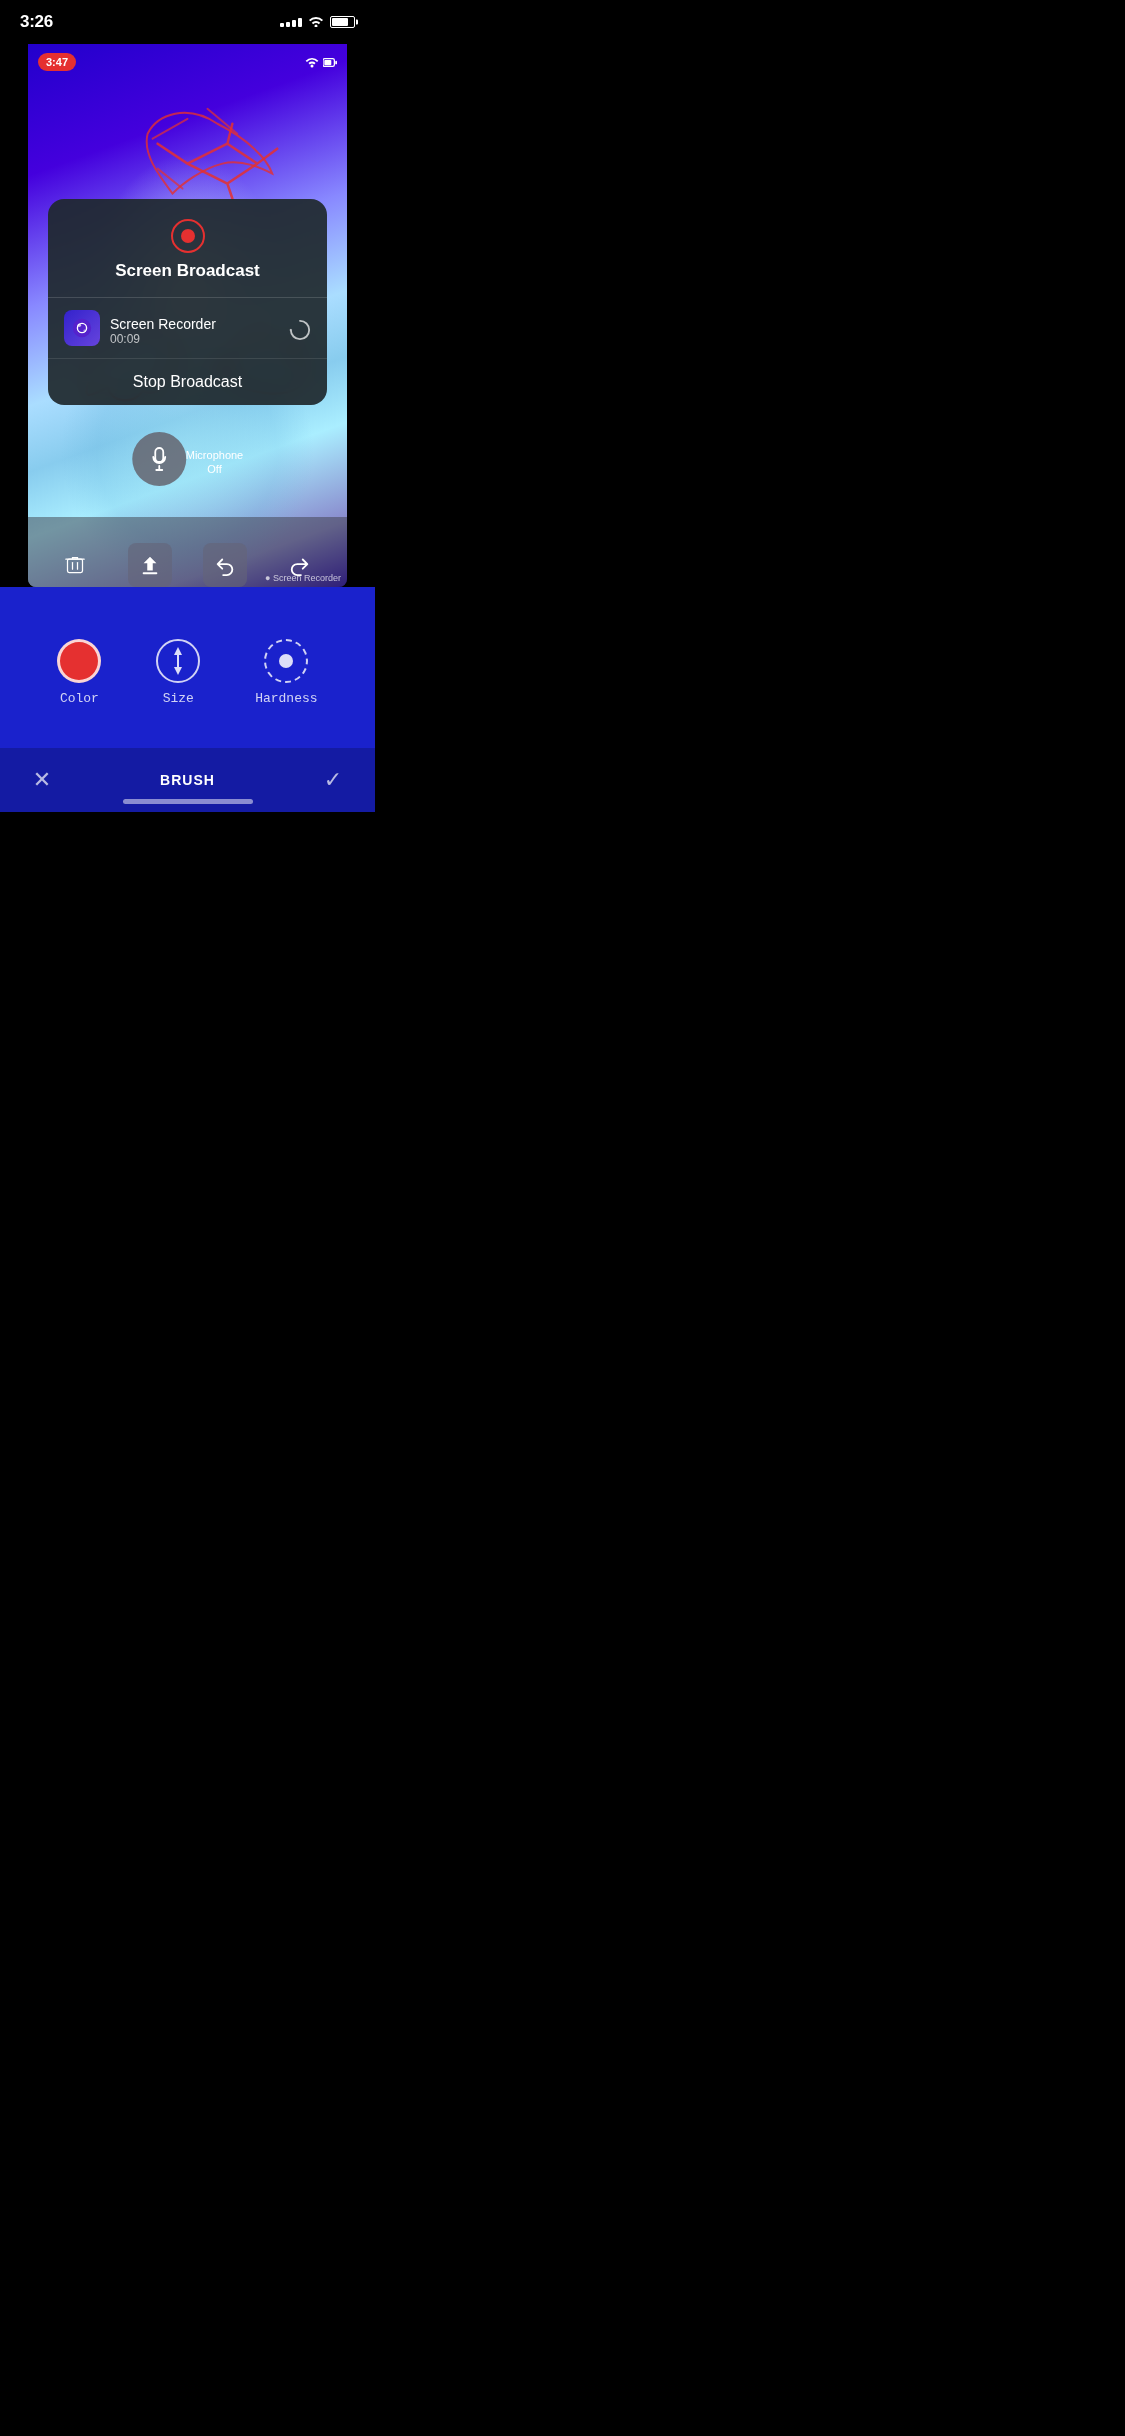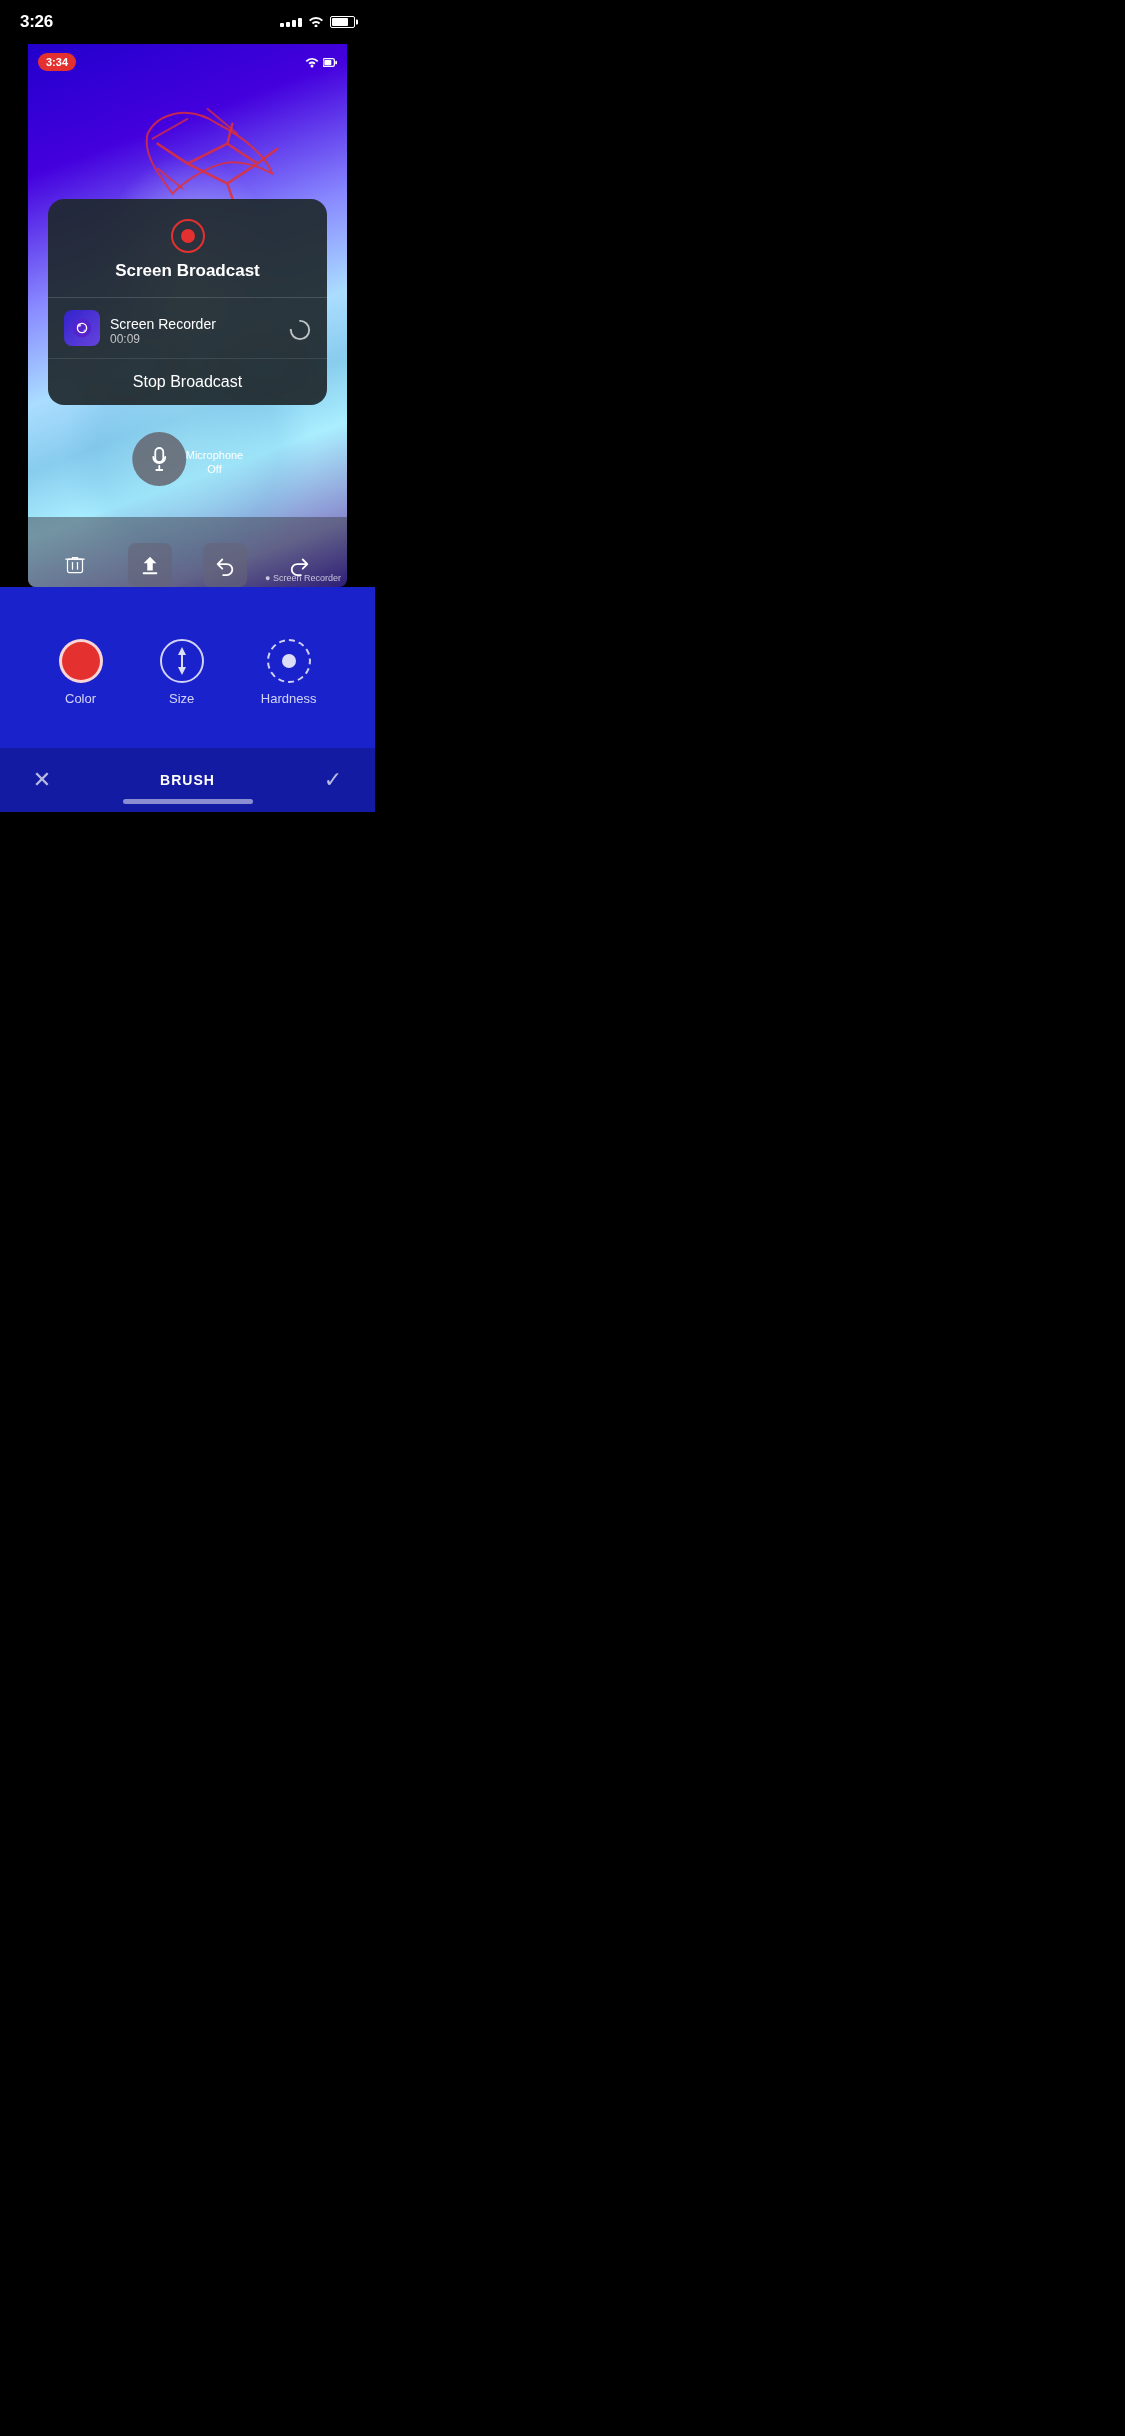--- a/index.html
+++ b/index.html
@@ -396,20 +396,21 @@
       display: flex;
       flex-direction: column;
       align-items: center;
       gap: 8px;
       cursor: pointer;
     }
 
     .tool-option-label {
       color: rgba(255,255,255,0.8);
       font-size: 13px;
+      font-family: Liberation Mono, monospace;
     }
 
     .color-circle {
       width: 44px;
       height: 44px;
       background: #e53030;
       border-radius: 50%;
       border: 3px solid rgba(255,255,255,0.8);
     }
 
@@ -474,21 +475,21 @@
     </div>
   </div>
 </div>
 
 <div class="main-content">
   <div class="app-screen">
 
     <div class="app-bg"></div>
 
     <div class="app-status-bar">
-      <span class="recording-badge">3:34</span>
+      <span class="recording-badge">3:47</span>
       <div class="app-status-icons">
         <svg width="14" height="11" viewBox="0 0 14 11" fill="white">
           <path d="M7 7.5a1.5 1.5 0 1 1 0 3 1.5 1.5 0 0 1 0-3zm0-3a5 5 0 0 1 3.54 1.46L9.12 7.38A3 3 0 0 0 7 6.5a3 3 0 0 0-2.12.88L3.46 5.96A5 5 0 0 1 7 4.5zm0-3.5a9 9 0 0 1 6.36 2.64L12.07 4.93A7 7 0 0 0 7 2.5a7 7 0 0 0-5.07 2.43L.64 3.64A9 9 0 0 1 7 1z"></path>
         </svg>
         <svg width="14" height="11" viewBox="0 0 16 11" fill="white">
           <rect x="0" y="1" width="13" height="9" rx="2" ry="2" stroke="white" stroke-width="1.5" fill="none"></rect>
           <rect x="1.5" y="2.5" width="8" height="6" rx="1" fill="white"></rect>
           <rect x="14" y="3.5" width="2" height="4" rx="1" fill="white"></rect>
         </svg>
       </div>

